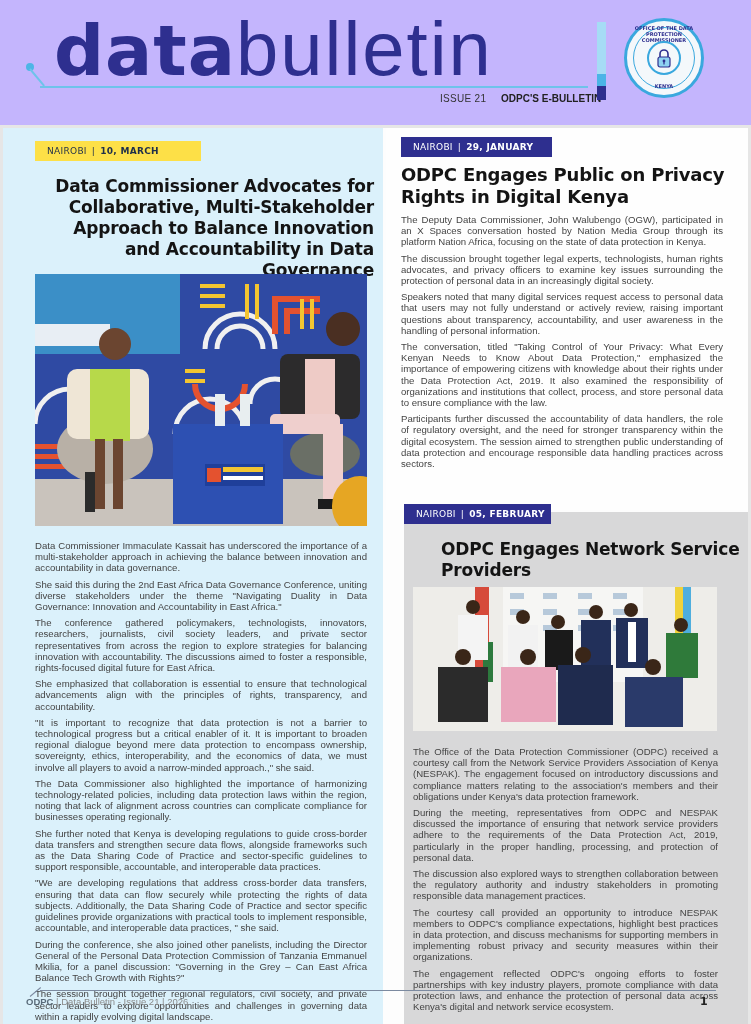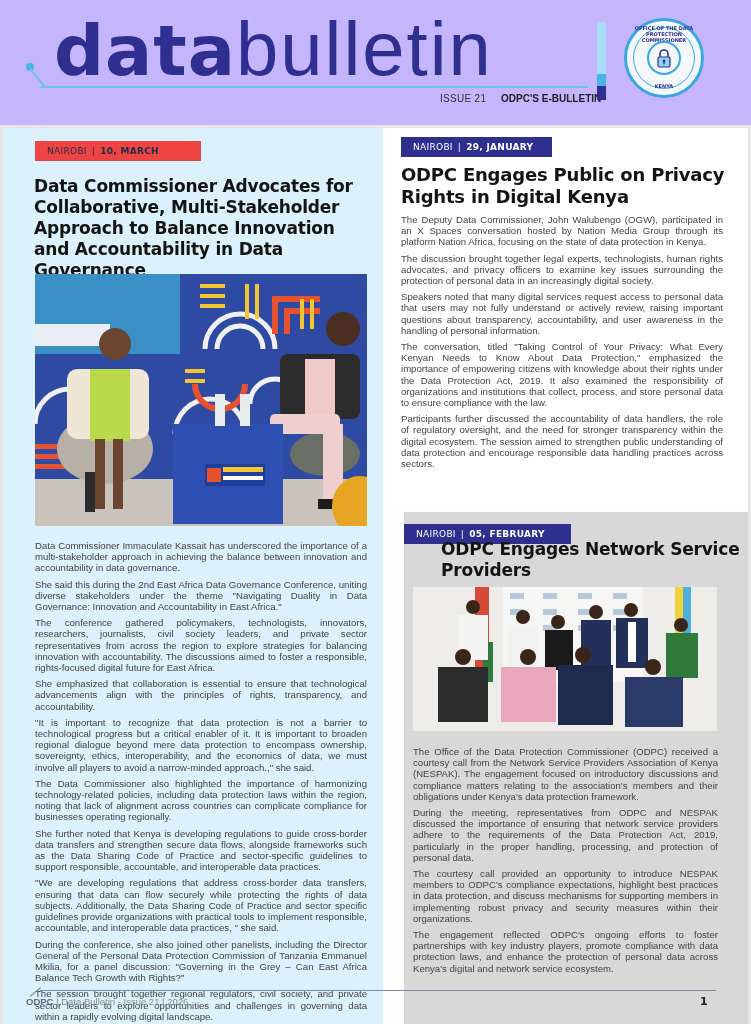--- a/index.html
+++ b/index.html
@@ -29,21 +29,21 @@
 
   
   .page { position: absolute; left: 3px; top: 128px; width: 745px; height: 896px; background: #fdfdfd; }
   .col-left { position: absolute; left: 3px; top: 128px; width: 380px; height: 896px; background: #dbf1fb; }
   .col-right-top { position: absolute; left: 386px; top: 128px; width: 362px; height: 382px; background: #fefefe; }
   .col-right-bottom { position: absolute; left: 404px; top: 512px; width: 344px; height: 512px; background: #d8d8d9; }
 
   .tag { position: absolute; height: 20px; font-size: 9px; line-height: 20px; padding-left: 12px; white-space: nowrap; letter-spacing: .3px; }
   .tag .sep { margin: 0 5px; }
   .tag .date { font-weight: 900; }
-  .tag-light { background: #ef4444; color: #1f2f4a; }
+  .tag-light { background: #fde047; color: #1f2f4a; }
   .tag-dark { background: #2e2f8f; color: #ffffff; }
 
   h2.headline { position: absolute; font-family: "DejaVu Sans", sans-serif; font-weight: 900; color: #141414; letter-spacing: -0.2px; }
   .body-text { position: absolute; font-family: Liberation Sans, sans-serif; font-size: 9.6px; line-height: 11.2px; color: #444; text-align: justify; }
   .body-text p { margin-bottom: 5px; }
 
   
   .photo1 { position: absolute; left: 35px; top: 274px; width: 332px; height: 252px; overflow: hidden; background: #2d4aa5; }
   
   .photo2 { position: absolute; left: 413px; top: 587px; width: 304px; height: 144px; overflow: hidden; background: #f1f0ec; }
@@ -87,21 +87,21 @@
 </div>
 
 <div class="page"></div>
 <div class="col-left"></div>
 <div class="col-right-top"></div>
 <div class="col-right-bottom"></div>
 
 <div class="tag tag-light" style="left:35px; top:141px; width:166px;">
   <span>NAIROBI</span><span class="sep">|</span><span class="date">10, MARCH</span>
 </div>
-<h2 class="headline" style="left:34px; top:176px; width:340px; font-size:17px; line-height:21px;">Data Commissioner Advocates for Collaborative, Multi-Stakeholder Approach to Balance Innovation and Accountability in Data Governance</h2>
+<h2 class="headline" style="left:34px; top:176px; width:340px; font-size:17px; line-height:21px;text-align:right;">Data Commissioner Advocates for Collaborative, Multi-Stakeholder Approach to Balance Innovation and Accountability in Data Governance</h2>
 
 <div class="photo1">
   <svg width="332" height="252" viewBox="0 0 332 252">
     <rect width="332" height="252" fill="#2f4aa3"></rect>
     <rect x="0" y="0" width="145" height="80" fill="#3b8fc7"></rect>
     <rect x="0" y="50" width="75" height="22" fill="#e8eef4"></rect>
     <g fill="none" stroke="#f0f0f0" stroke-width="5">
       <path d="M170 75 a35 35 0 0 1 70 0"></path>
         <path d="M182 75 a23 23 0 0 1 46 0"></path>
       <path d="M0 150 a35 35 0 0 1 70 0"></path>
@@ -176,21 +176,21 @@
 </div>
 <h2 class="headline" style="left:401px; top:164px; width:335px; font-size:18px; line-height:22px;">ODPC Engages Public on Privacy Rights in Digital Kenya</h2>
 <div class="body-text" style="left:401px; top:214px; width:322px;">
   <p>The Deputy Data Commissioner, John Walubengo (OGW), participated in an X Spaces conversation hosted by Nation Media Group through its platform Nation Africa, focusing on the state of data protection in Kenya.</p>
   <p>The discussion brought together legal experts, technologists, human rights advocates, and privacy officers to examine key issues surrounding the protection of personal data in an increasingly digital society.</p>
   <p>Speakers noted that many digital services request access to personal data that users may not fully understand or actively review, raising important questions about transparency, accountability, and user awareness in the handling of personal information.</p>
   <p>The conversation, titled "Taking Control of Your Privacy: What Every Kenyan Needs to Know About Data Protection," emphasized the importance of empowering citizens with knowledge about their rights under the Data Protection Act, 2019. It also examined the responsibility of organizations and institutions that collect, process, and store personal data to ensure compliance with the law.</p>
   <p>Participants further discussed the accountability of data handlers, the role of regulatory oversight, and the need for stronger transparency within the digital ecosystem. The session aimed to strengthen public understanding of data protection and encourage responsible data handling practices across sectors.</p>
 </div>
 
-<div class="tag tag-dark" style="left:404px; top:524px; width:167px;">
+<div class="tag tag-dark" style="left:404px; top:504px; width:147px;">
   <span>NAIROBI</span><span class="sep">|</span><span class="date">05, FEBRUARY</span>
 </div>
 <h2 class="headline" style="left:413px; top:539px; width:310px; font-size:17px; line-height:21px;margin-left:28px;">ODPC Engages Network Service Providers</h2>
 
 <div class="photo2">
   <svg width="304" height="144" viewBox="0 0 304 144">
     <rect width="304" height="144" fill="#eeede9"></rect>
     <rect x="90" y="0" width="140" height="95" fill="#f6f6f4"></rect>
     <g fill="#b7c9da">
       <rect x="97" y="6" width="14" height="6"></rect>
@@ -236,20 +236,21 @@
         <rect x="145" y="78" width="55" height="60" fill="#1f2b4e"></rect>
       <circle cx="240" cy="80" r="8" fill="#3a2618"></circle>
         <rect x="212" y="90" width="58" height="50" fill="#2a3a6a"></rect>
     </g>
   </svg>
 </div>
 
 <div class="body-text" style="left:413px; top:746px; width:305px;">
   <p>The Office of the Data Protection Commissioner (ODPC) received a courtesy call from the Network Service Providers Association of Kenya (NESPAK). The engagement focused on introductory discussions and compliance matters relating to the association's members and their obligations under Kenya's data protection framework.</p>
   <p>During the meeting, representatives from ODPC and NESPAK discussed the importance of ensuring that network service providers adhere to the requirements of the Data Protection Act, 2019, particularly in the proper handling, processing, and protection of personal data.</p>
+  <p>The discussion also explored ways to strengthen collaboration between the regulatory authority and industry stakeholders in promoting responsible data management practices.</p>
   <p>The courtesy call provided an opportunity to introduce NESPAK members to ODPC's compliance expectations, highlight best practices in data protection, and discuss mechanisms for supporting members in implementing robust privacy and security measures within their organizations.</p>
   <p>The engagement reflected ODPC's ongoing efforts to foster partnerships with key industry players, promote compliance with data protection laws, and enhance the protection of personal data across Kenya's digital and network service ecosystem.</p>
 </div>
 
 <div class="footer-rule"></div>
 <div class="footer-rule-diag"></div>
 <div class="footer-left">
   <span class="brand">ODPC</span><span> | Data Bulletin  - Issue 21 |  2026</span>
 </div>
 <div class="page-num">1</div>

